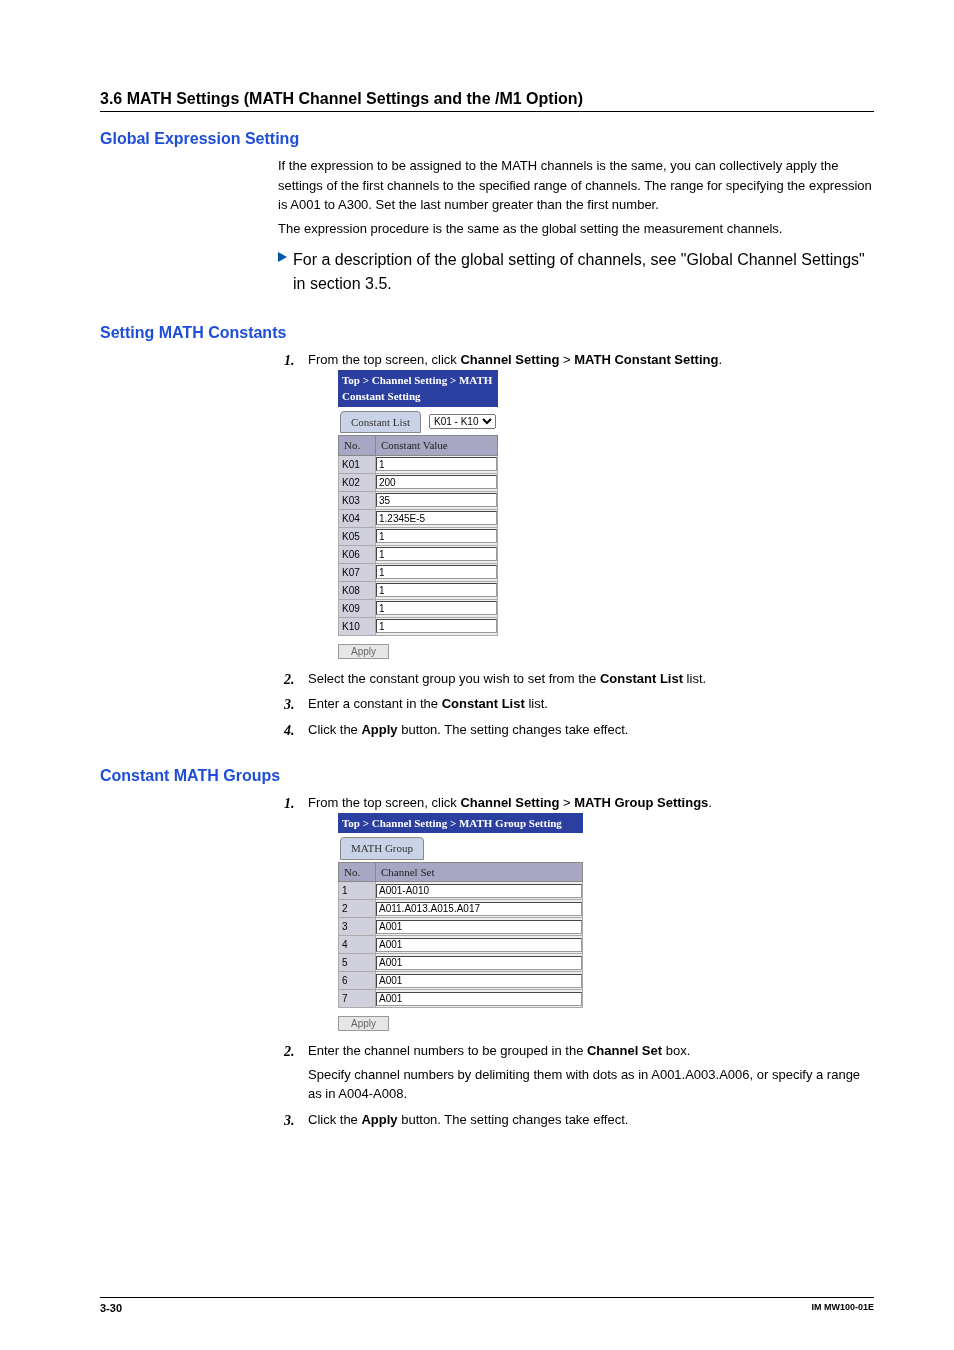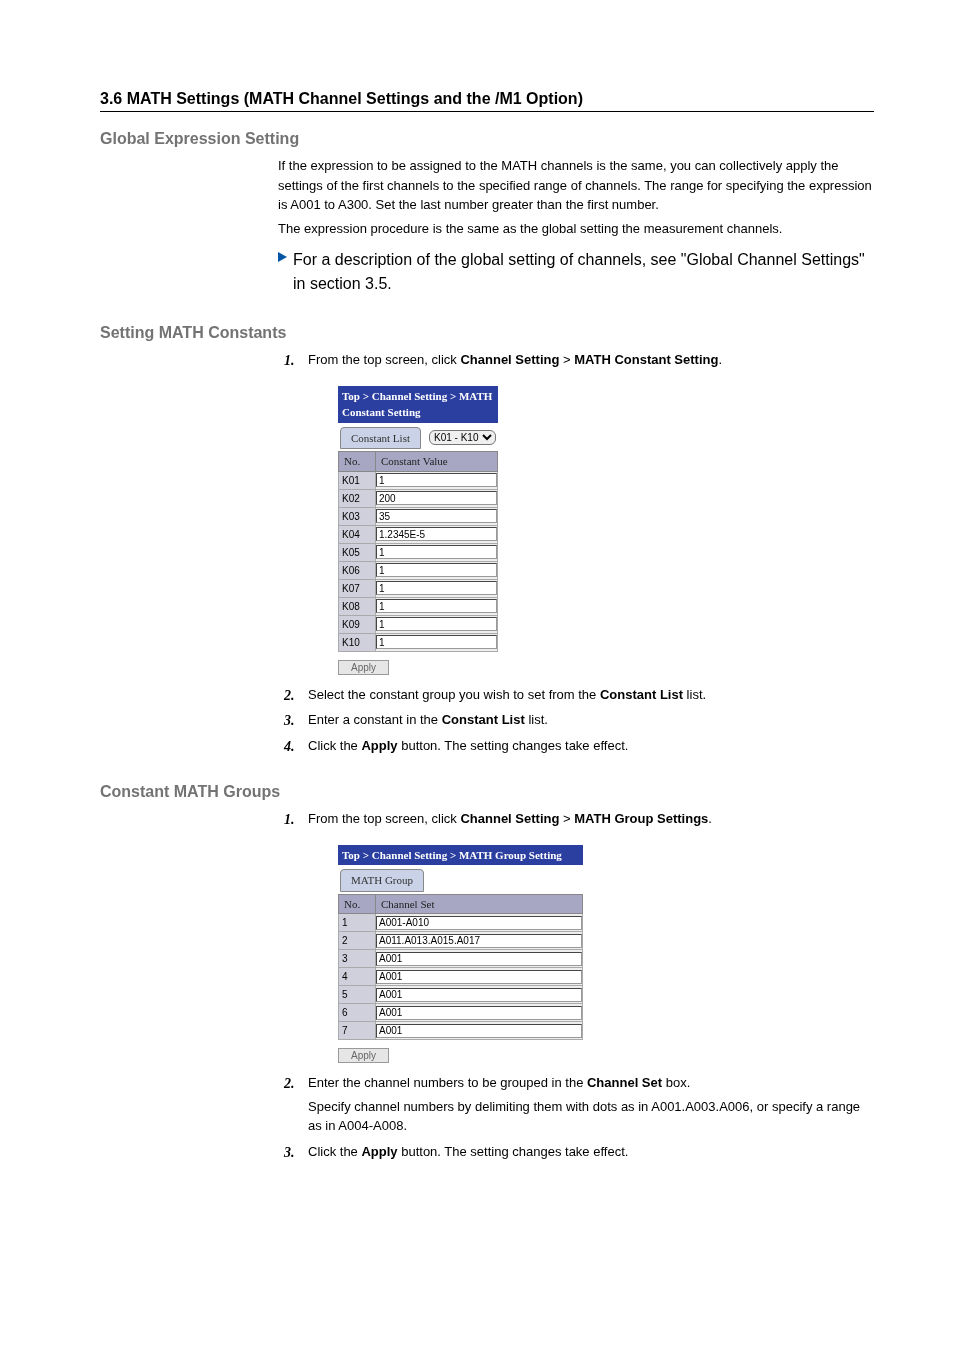--- a/index.html
+++ b/index.html
@@ -20,21 +20,21 @@
   .section-header {
     font-weight: bold;
     font-size: 16px;
     padding-bottom: 3px;
     border-bottom: 1px solid #000;
     margin-bottom: 18px;
   }
   .h2 {
     font-size: 16px;
     font-weight: bold;
-    color: #737373;
+    color: #1d4ed8;
     margin: 0 0 8px 0;
   }
   .h2.spaced { margin-top: 28px; }
   .body-block {
     margin-left: 178px;
     font-size: 13px;
     line-height: 1.5;
   }
   .body-block p { margin: 0 0 4px 0; }
   .note-row {
@@ -75,21 +75,21 @@
     top: 0;
     font-weight: bold;
     font-style: italic;
     font-family: "Times New Roman", serif;
     font-size: 14px;
   }
   b { font-weight: bold; }
 
   
   .ss-panel {
-    margin: 16px 0 10px 30px;
+    margin: 0 0 10px 30px;
     font-size: 10px;
   }
   .ss-breadcrumb {
     background: #2b3fa0;
     color: #fff;
     font-weight: bold;
     padding: 2px 4px;
     font-family: "Times New Roman", serif;
     font-size: 11px;
   }
@@ -105,21 +105,20 @@
     border-radius: 4px 4px 0 0;
     padding: 2px 10px;
     font-family: "Times New Roman", serif;
     font-size: 11px;
     color: #333;
   }
   .ss-toolbar .spacer { flex: 1; }
   .ss-toolbar select {
     font-size: 10px;
     height: 15px;
-    border-radius: 6px;
   }
   .ss-table {
     border-collapse: collapse;
     width: 100%;
   }
   .ss-table th {
     background: #a7a7c4;
     color: #222;
     font-weight: normal;
     font-family: "Times New Roman", serif;
@@ -320,13 +319,17 @@
       <li>
         <span>Enter the channel numbers to be grouped in the </span><b>Channel Set</b><span> box.</span>
         <div style="margin-top:4px;">Specify channel numbers by delimiting them with dots as in A001.A003.A006, or specify a range as in A004-A008.</div>
       </li>
       <li>
         <span>Click the </span><b>Apply</b><span> button. The setting changes take effect.</span>
       </li>
     </ol>
   </div>
 
+  <div class="footer">
+    <span class="pnum">3-30</span>
+    <span class="docid">IM MW100-01E</span>
+  </div>
 </div>
 
 </body></html>

